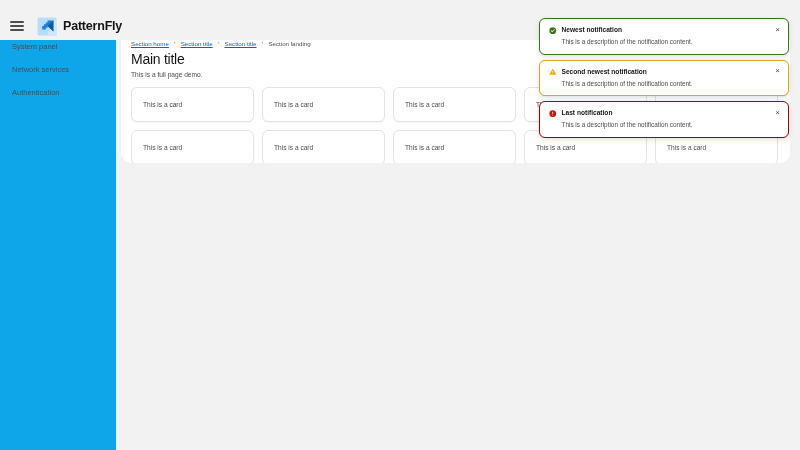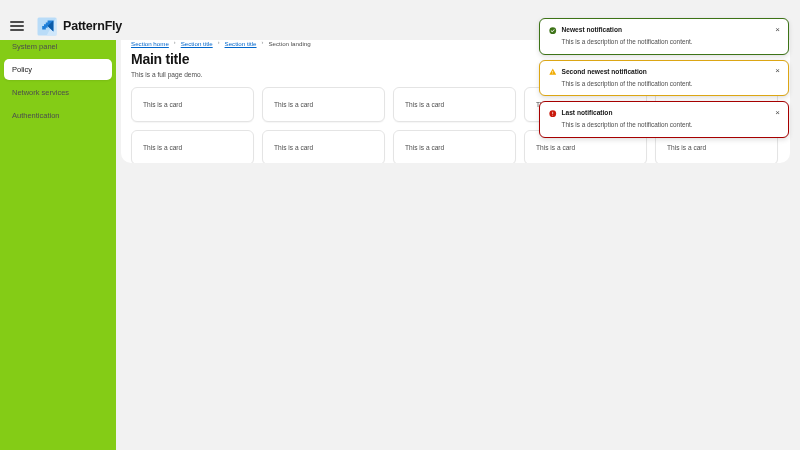--- a/index.html
+++ b/index.html
@@ -90,21 +90,21 @@
     cursor: pointer;
     color: #4d4d4d;
   }
 
   
   .sidebar {
     position: absolute;
     top: 28px; left: 0;
     width: 116px;
     height: 422px;
-    background: #84cc16;
+    background: #0ea5e9;
     padding-top: 6px;
     box-sizing: border-box;
     z-index: 2;
   }
   .nav-item {
     display: block;
     height: 21px;
     line-height: 21px;
     margin: 2px 4px;
     padding: 0 8px;
@@ -156,21 +156,21 @@
     white-space: nowrap;
   }
   .bc-sep {
     color: #8a8d90;
     font-size: 5.5px;
     line-height: 1;
   }
 
   .page-title {
     font-size: 14px;
-    font-weight: bold;
+    font-weight: normal;
     letter-spacing: -0.25px;
     color: #151515;
     margin: 1px 0 4px 0;
     line-height: 1.1;
   }
   .page-subtitle {
     font-size: 6.6px;
     color: #4d4d4d;
     margin-bottom: 9px;
   }
@@ -303,21 +303,20 @@
         <svg width="10" height="10" viewBox="0 0 20 20" fill="currentColor">
           <path d="M10 1a9 9 0 100 18 9 9 0 000-18zm0 16.4A7.4 7.4 0 1110 2.6a7.4 7.4 0 010 14.8z"></path>
           <path d="M10 2.6v14.8A7.4 7.4 0 0010 2.6z"></path>
         </svg>
       </div>
     </div>
   </div>
 
   <div class="sidebar">
     <div class="nav-item">System panel</div>
-    <div class="nav-item selected">Policy</div>
     <div class="nav-item">Network services</div>
     <div class="nav-item">Authentication</div>
   </div>
 
   <div class="main-panel">
 
     <div class="breadcrumb">
       <span class="bc-link">Section home</span>
       <span class="bc-sep">›</span>
       <span class="bc-link">Section title</span>

